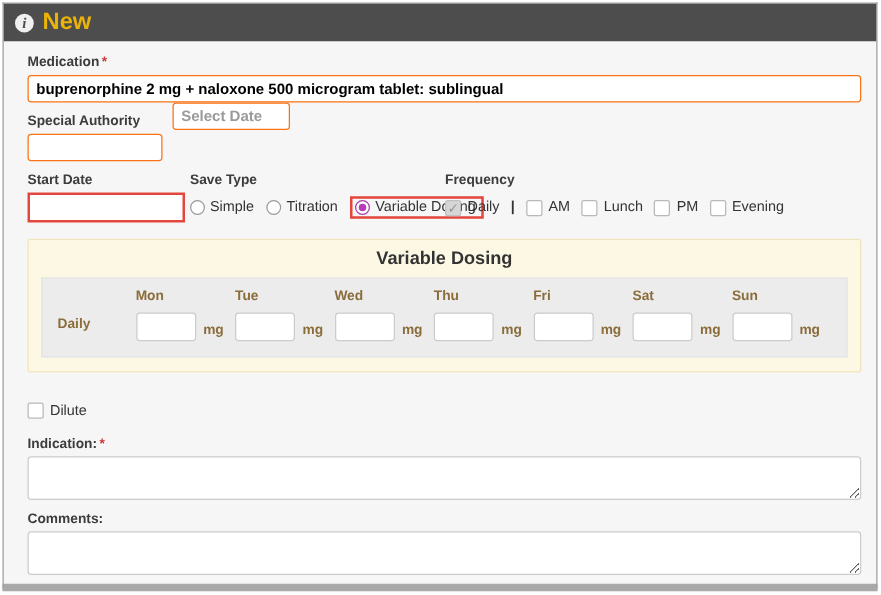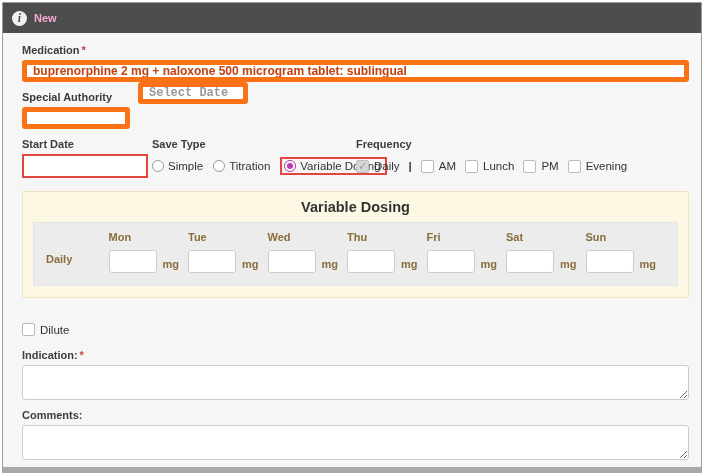--- a/index.html
+++ b/index.html
@@ -12,38 +12,38 @@
     background:#f6f6f6;border:1px solid #9f9f9f;border-bottom:6px solid #a9a9a9;
     box-sizing:border-box;
   }
   
   .hdr{height:30px;background:#4d4d4d;display:flex;align-items:center;gap:7px;padding:0 9px;}
   .info-icon{
     width:15px;height:15px;border-radius:50%;background:#f0f0f0;color:#4d4d4d;
     font-family:"Liberation Serif",serif;font-style:italic;font-weight:bold;font-size:12px;
     display:flex;align-items:center;justify-content:center;line-height:1;
   }
-  .hdr-title{color:#f9a8d4;font-weight:bold;font-size:11px;}
+  .hdr-title{color:#eab308;font-weight:bold;font-size:19px;}
 
   .content{padding:2px 12px 0 19px;}
   .lbl{font-size:11px;font-weight:bold;color:#3c3c3c;margin:9px 0 4px;}
   .req{color:#cc3a3a;margin-left:2px;}
 
   input.txt{
-    height:22px;border:5px solid #f97316;border-radius:3px;padding:1px 6px;background:#fff;
-    font-family:"Liberation Sans",sans-serif;font-weight:bold;font-size:12px;color:#c2410c;
+    height:22px;border:1px solid #f97316;border-radius:3px;padding:1px 6px;background:#fff;
+    font-family:"Liberation Sans",sans-serif;font-weight:bold;font-size:12px;color:#000000;
     outline:none;box-sizing:border-box;
   }
   input.txt::placeholder{color:#9a9a9a;}
   .full{width:100%;display:block;}
 
   .row{display:flex;}
   .col-sa{width:112px;margin-right:4px;}
   .col-sa input{width:108px;}
-  .col-sae input{width:110px;font-family:Liberation Mono, monospace;}
+  .col-sae input{width:94px;}
 
   .col-sd{width:130px;}
   .sd-input{width:126px;height:24px;border:2px solid #e2463c;border-radius:0;background:#fff;box-sizing:border-box;outline:none;}
   .col-dt{width:204px;}
   .col-fq{flex:1;}
 
   .opts{display:flex;align-items:center;margin-top:5px;height:22px;}
   .radio-opt{display:inline-flex;align-items:center;gap:4px;margin-right:10px;cursor:pointer;}
   .radio{width:12px;height:12px;border:1px solid #9a9a9a;border-radius:50%;background:#fff;box-sizing:border-box;position:relative;flex:none;}
   .radio.sel{border-color:#a83ca8;}

